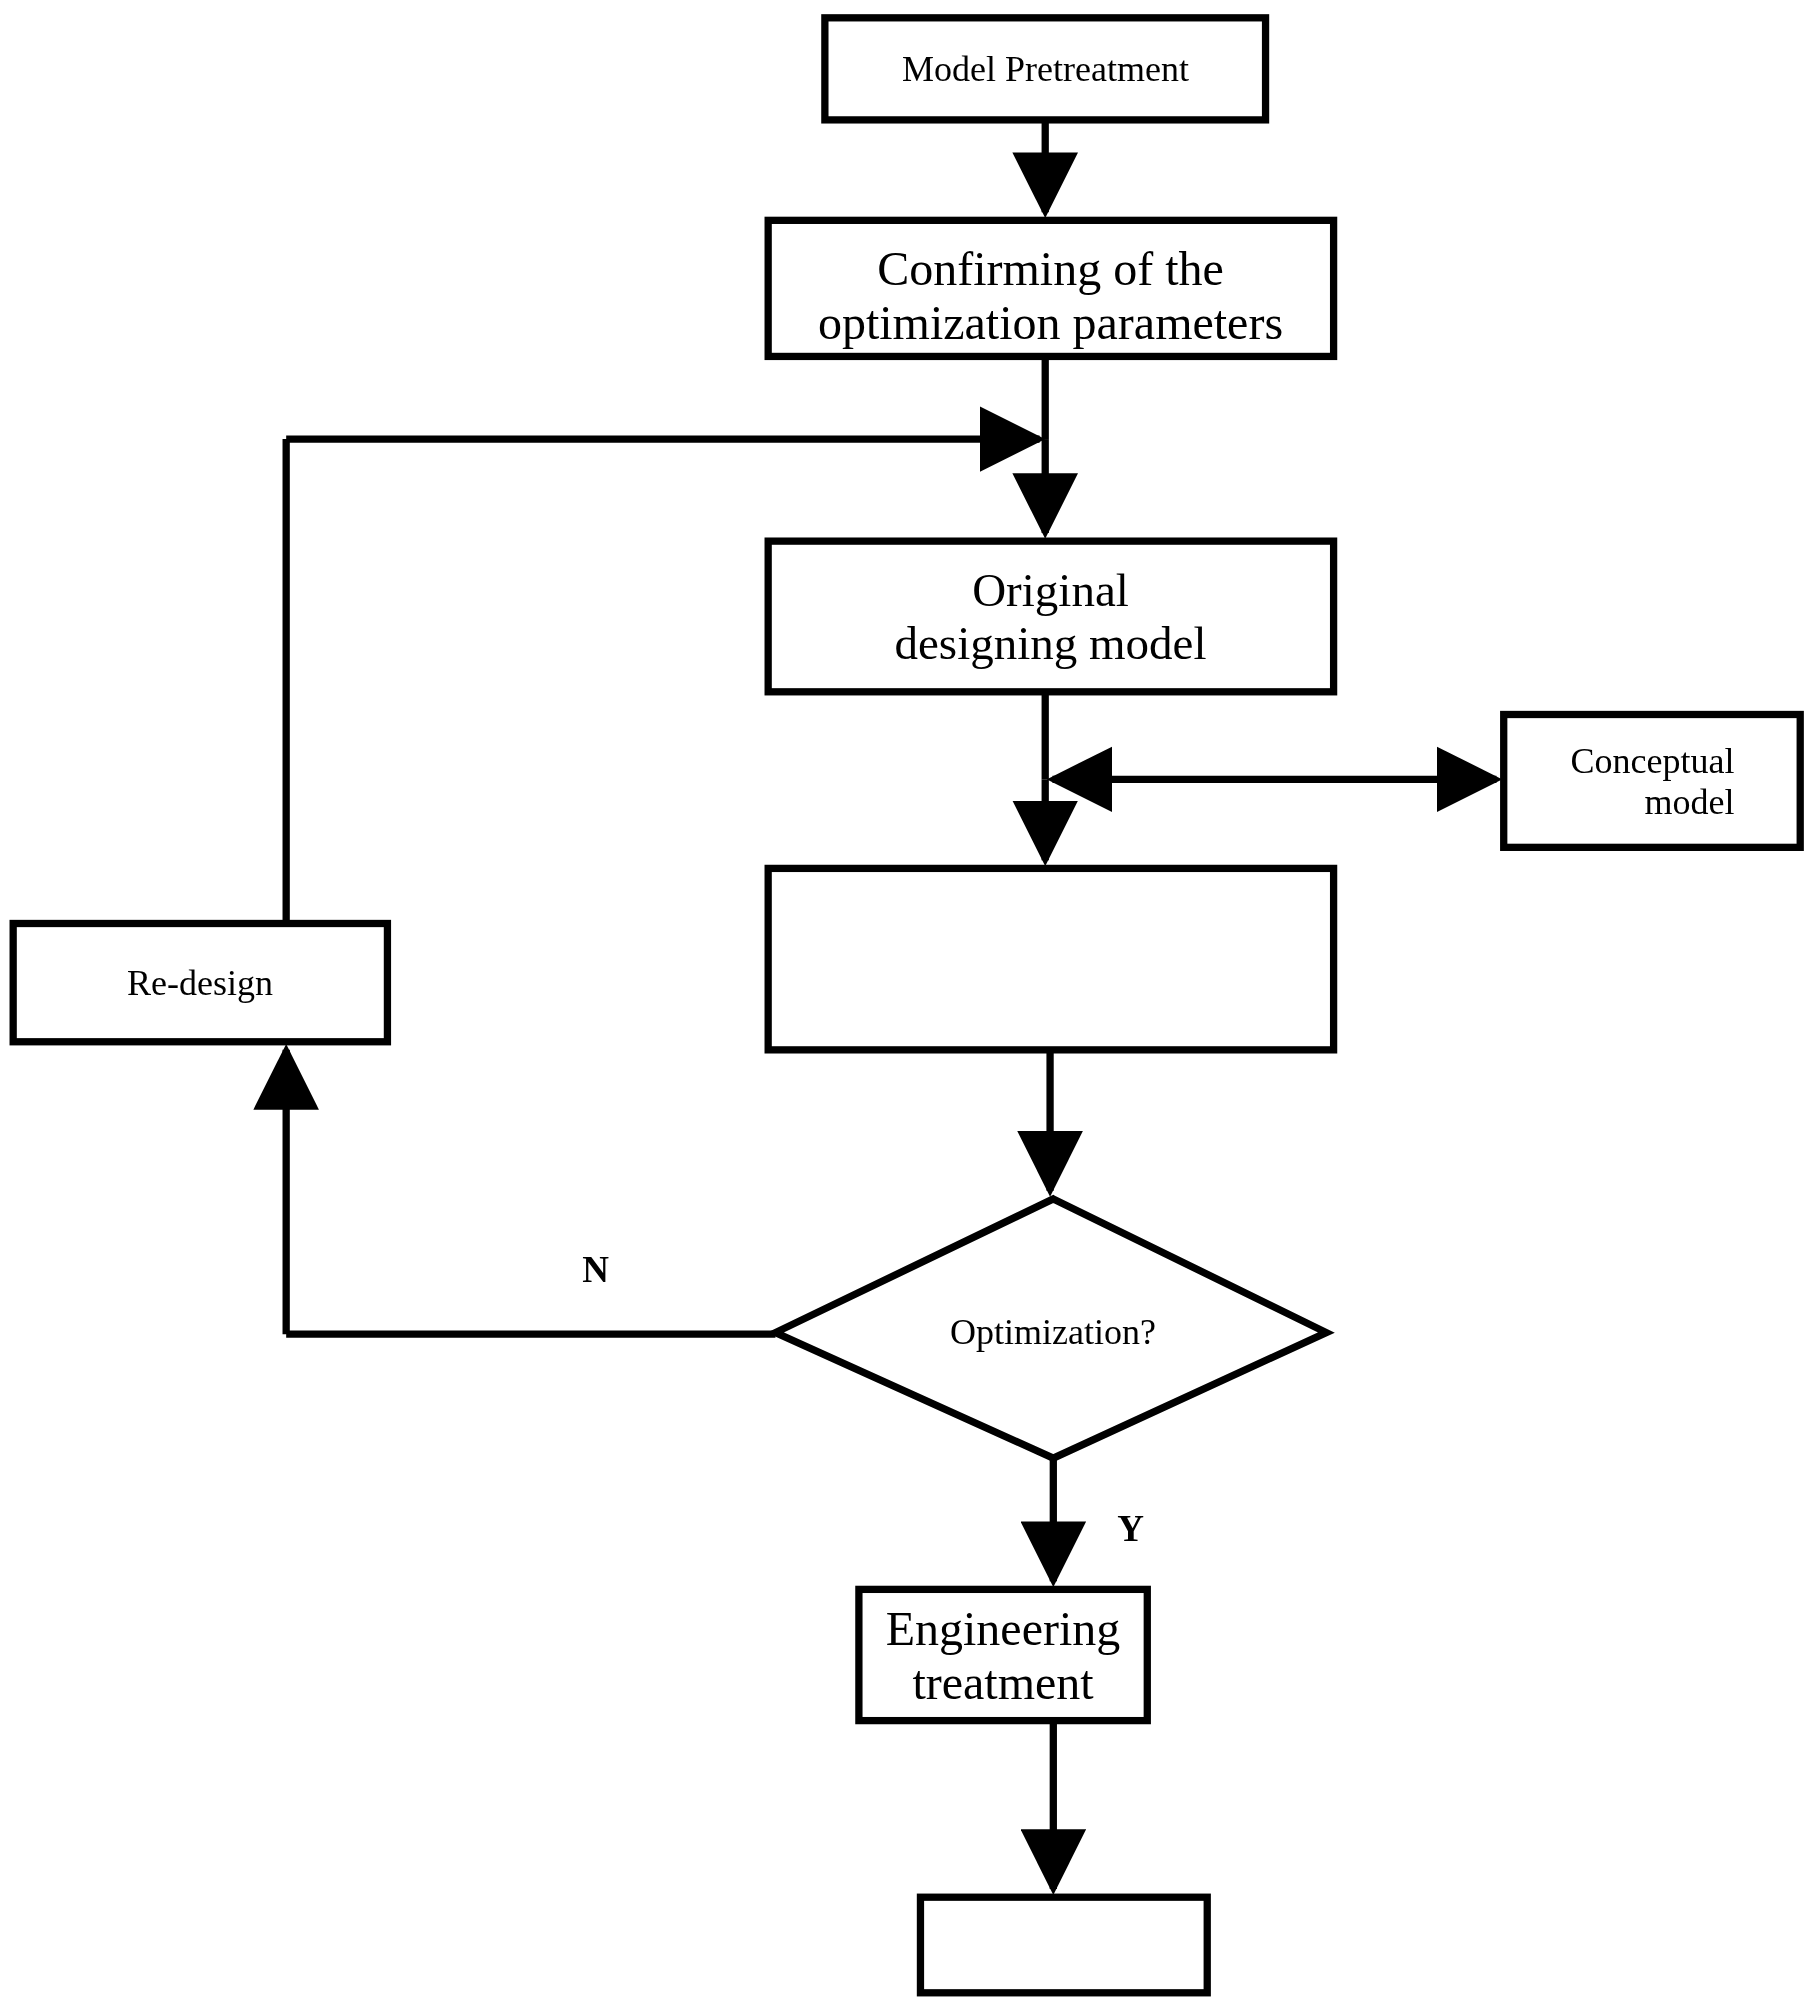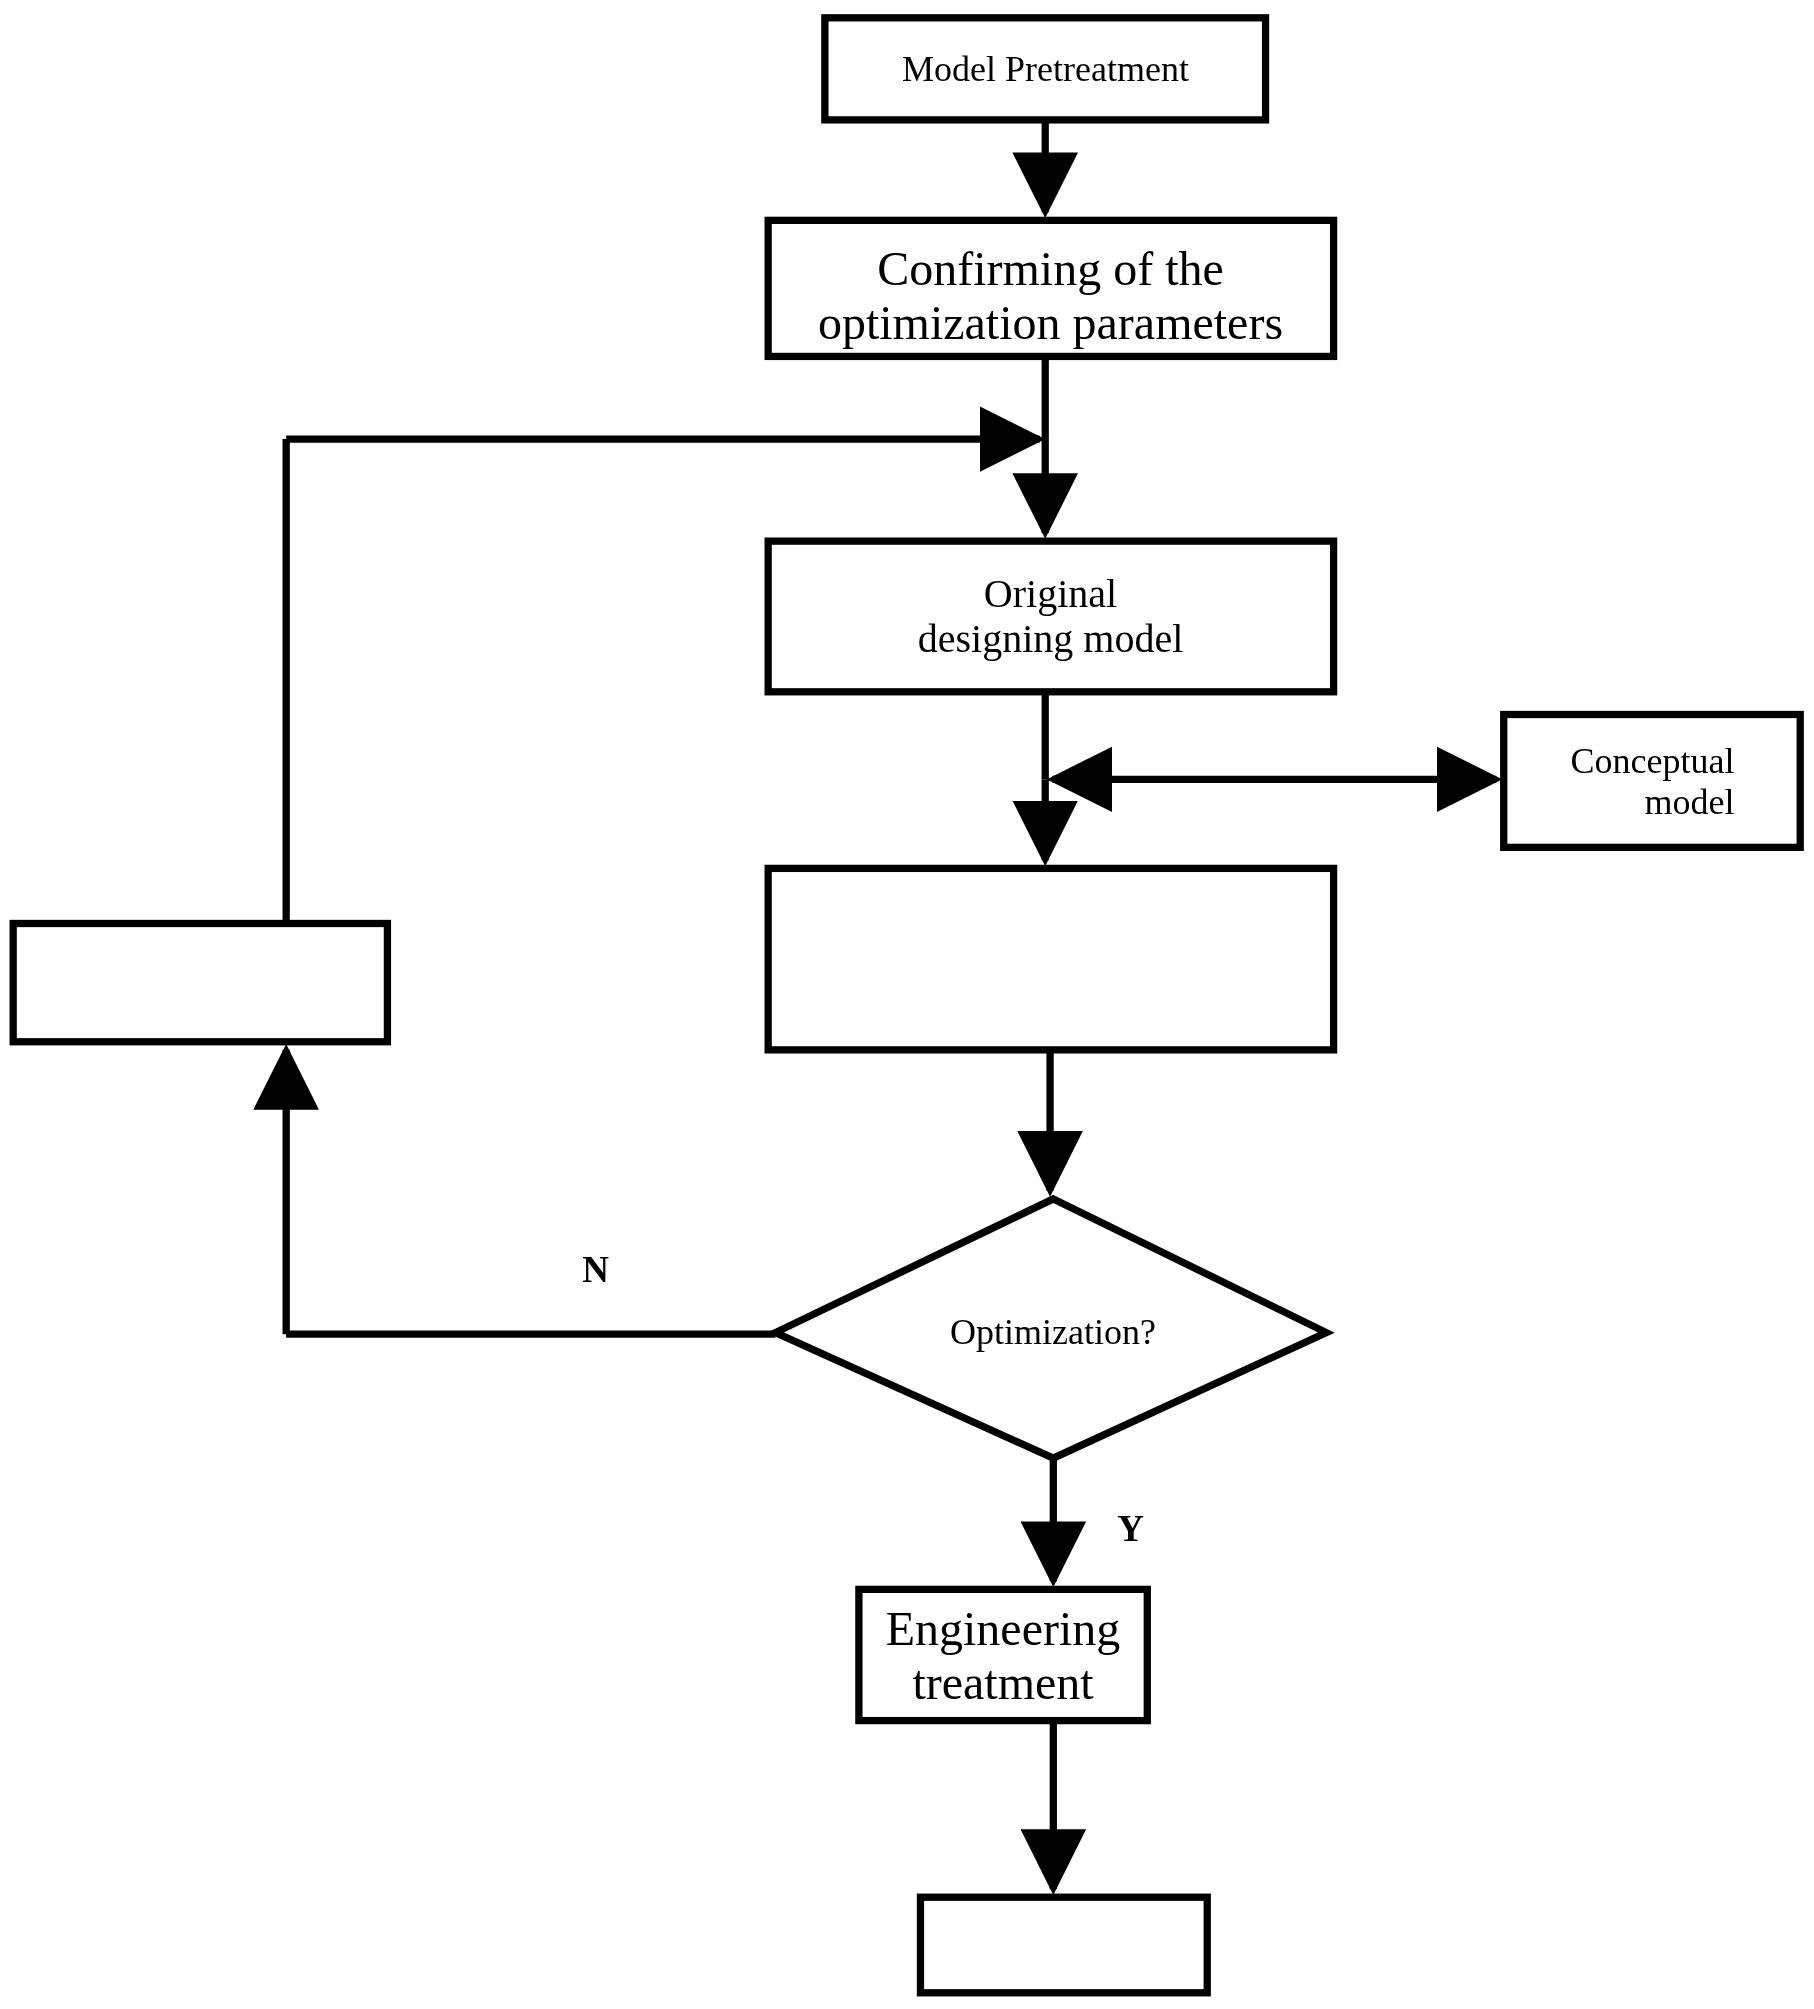--- a/index.html
+++ b/index.html
@@ -111,27 +111,28 @@
       <line x1="1300" y1="2124" x2="1300" y2="2332" marker-end="url(#arrowhead)"></line>
 
     </g>
   </svg>
 
   <div class="node-label" style="left:825px; top:18px; width:441px; height:102px; font-size:36px;">Model Pretreatment</div>
 
   <div class="node-label" style="left:768px; top:228px; width:565px; height:136px; font-size:48px;">Confirming of the
 optimization parameters</div>
 
-  <div class="node-label" style="left:768px; top:541px; width:565px; height:151px; font-size:40px;">Original
+  <div class="node-label" style="left:768px; top:541px; width:565px; height:151px; font-size:47px;">Original
 designing model</div>
 
   <div class="node-label" style="left:1504px; top:715px; width:297px; height:133px; font-size:36px;text-align:right;">Conceptual
 model</div>
 
 
+  <div class="node-label" style="left:13px; top:924px; width:374px; height:118px; font-size:36px;">Re-design</div>
 
   <div class="node-label" style="left:875px; top:1296px; width:356px; height:73px; font-size:36px;">Optimization?</div>
 
   <div class="node-label" style="left:859px; top:1590px; width:288px; height:131px; font-size:48px;">Engineering
 treatment</div>
 
 
   <div class="branch-label" style="left:567px; top:1248px; width:57px; font-size:37px;">N</div>
 
   <div class="branch-label" style="left:1102px; top:1507px; width:57px; font-size:37px;">Y</div>

